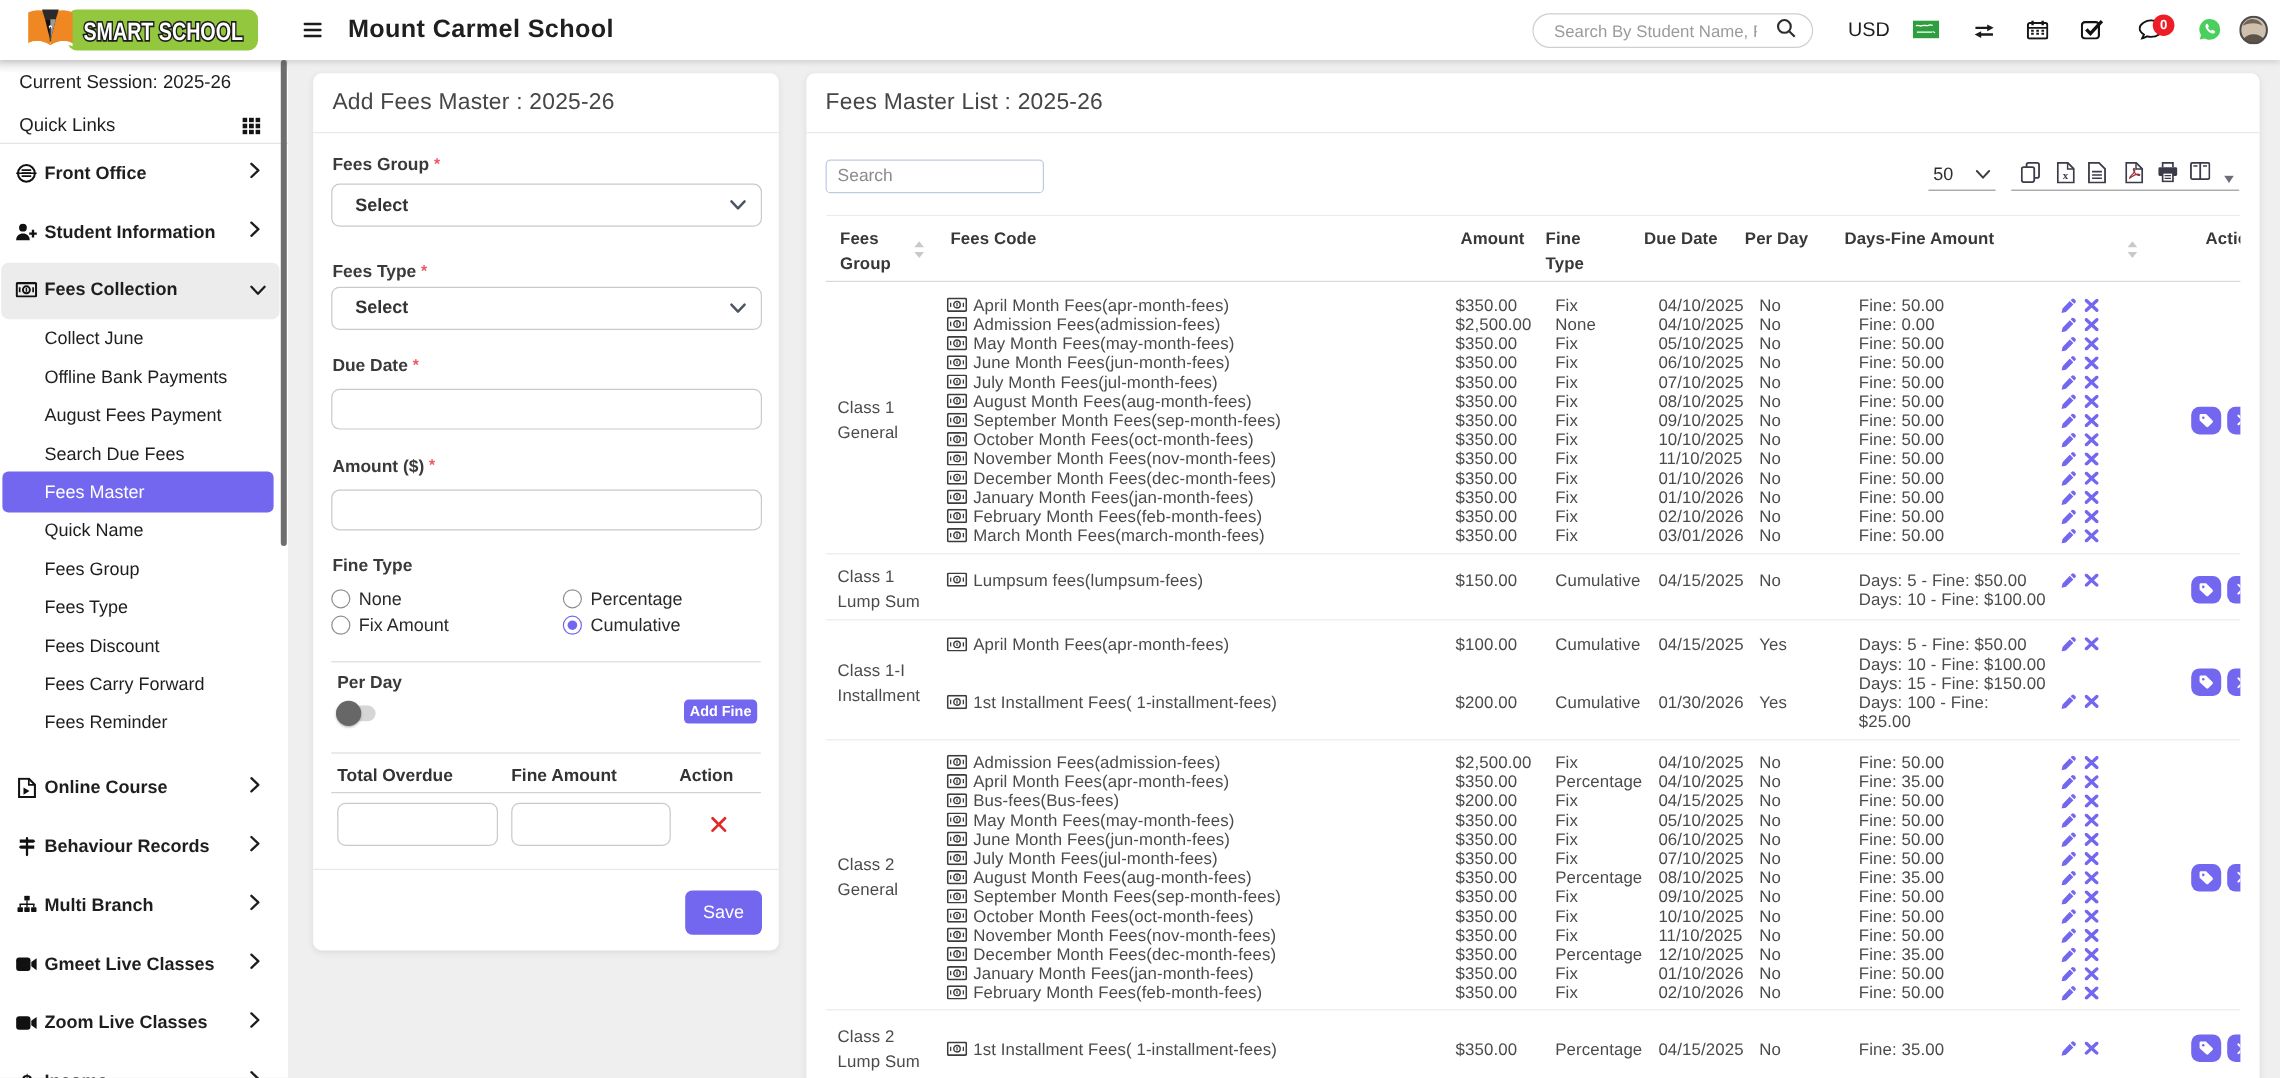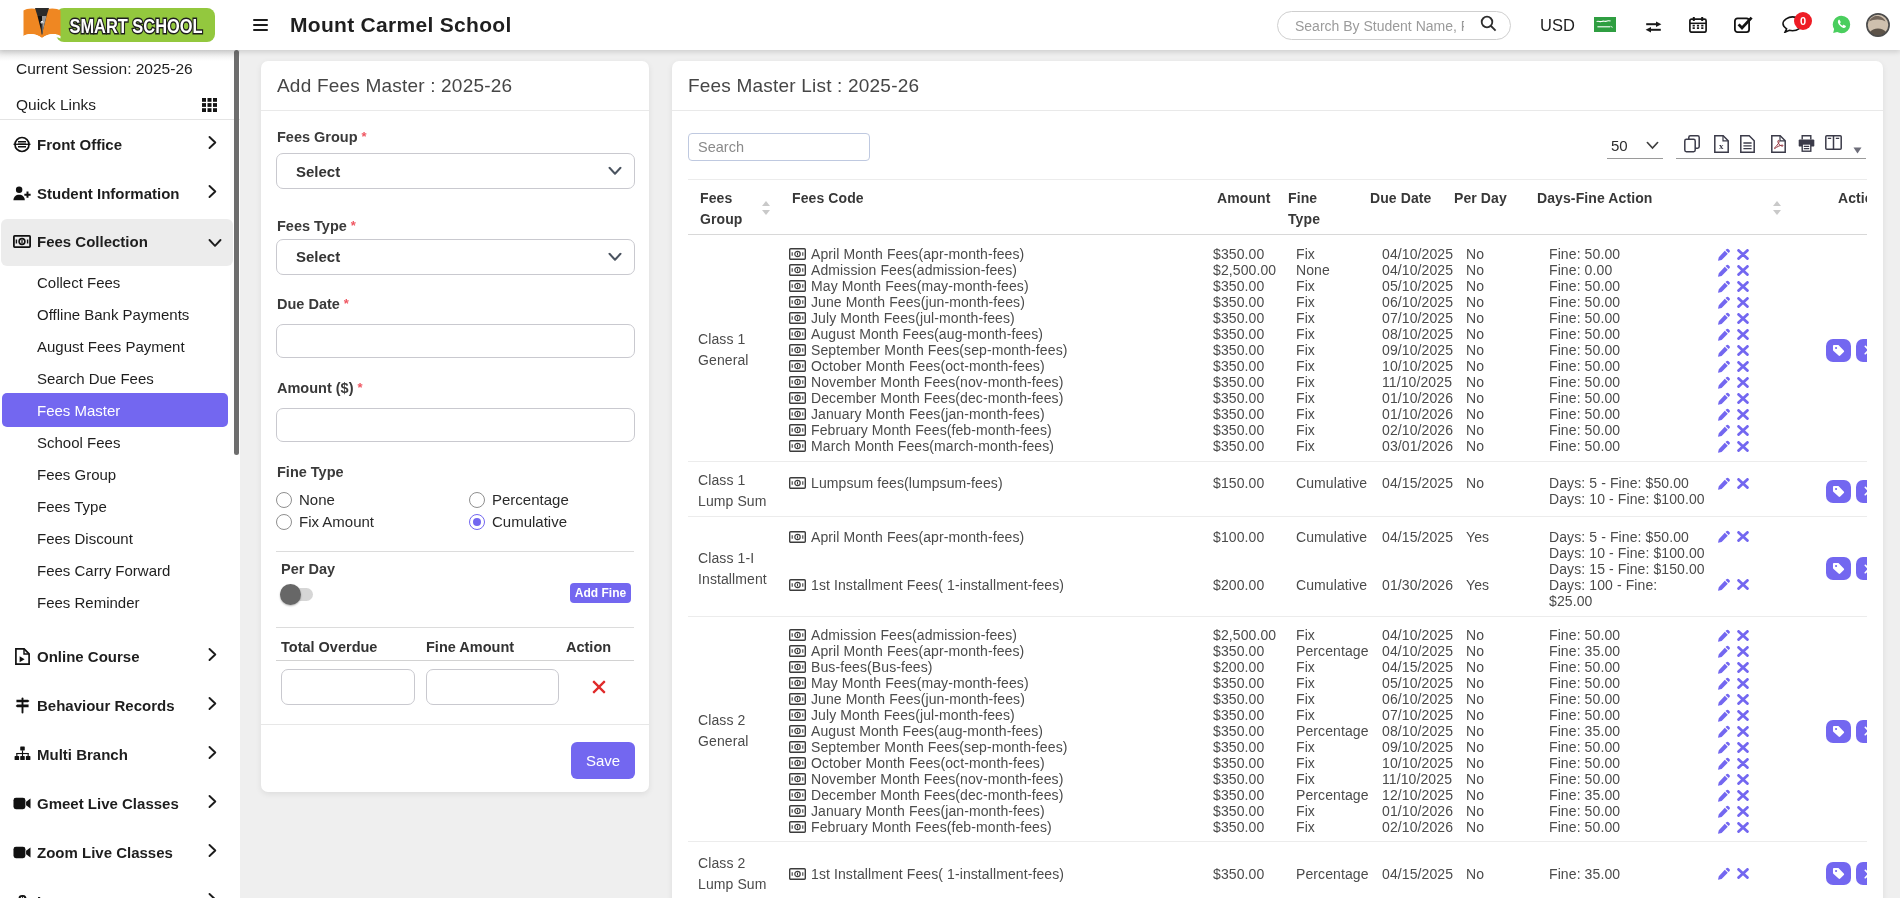--- a/index.html
+++ b/index.html
@@ -193,36 +193,36 @@
           <path d="M9 4.9v3.2" stroke="#111" stroke-width="1.2"></path>
           <path d="M3.4 4.4v4.2M14.6 4.4v4.2" stroke="#111" stroke-width="1.4"></path>
         </svg>
       </span>
       <span class="tx" style="font-weight:bold">Fees Collection</span>
       <span class="chv"><svg width="14" height="9" viewBox="0 0 14 9">
           <path d="M1.5 1.5 7 7.3 12.5 1.5" stroke="#1d1d1d" stroke-width="1.9" fill="none" stroke-linecap="round" stroke-linejoin="round"></path>
         </svg></span>
     </div>
 <div class="srow" style="top:216px;height:32px;z-index:2">
-      <span class="tx" style="color:#1e1e1e">Collect Fees</span>
+      <span class="tx" style="color:#1e1e1e">Collect June</span>
     </div>
 <div class="srow" style="top:248px;height:32px;z-index:2">
       <span class="tx" style="color:#1e1e1e">Offline Bank Payments</span>
     </div>
 <div class="srow" style="top:280px;height:32px;z-index:2">
       <span class="tx" style="color:#1e1e1e">August Fees Payment</span>
     </div>
 <div class="srow" style="top:312px;height:32px;z-index:2">
       <span class="tx" style="color:#1e1e1e">Search Due Fees</span>
     </div>
 <div class="srow" style="top:344px;height:32px;z-index:2">
       <span class="tx" style="color:#fff">Fees Master</span>
     </div>
 <div class="srow" style="top:376px;height:32px;z-index:2">
-      <span class="tx" style="color:#1e1e1e">School Fees</span>
+      <span class="tx" style="color:#1e1e1e">Quick Name</span>
     </div>
 <div class="srow" style="top:408px;height:32px;z-index:2">
       <span class="tx" style="color:#1e1e1e">Fees Group</span>
     </div>
 <div class="srow" style="top:440px;height:32px;z-index:2">
       <span class="tx" style="color:#1e1e1e">Fees Type</span>
     </div>
 <div class="srow" style="top:472px;height:32px;z-index:2">
       <span class="tx" style="color:#1e1e1e">Fees Discount</span>
     </div>
@@ -390,21 +390,21 @@
       </svg></div>
 <div class="tbl">
       <div class="tin">
 <div class="thead">
           <div class="c1" style="padding-left:12px">Fees<br>Group<span class="sort" style="left:74px;top:21px"></span></div>
           <div class="c2" style="padding-left:16px">Fees Code</div>
           <div class="c3" style="padding-left:16px">Amount</div>
           <div class="c4" style="padding-left:4px">Fine<br>Type</div>
           <div class="c5" style="padding-left:0">Due Date</div>
           <div class="c6" style="padding-left:0">Per Day</div>
-          <div class="c7" style="padding-left:0">Days-Fine Action</div>
+          <div class="c7" style="padding-left:0">Days-Fine Amount</div>
           <div class="c8" style="padding-left:0">
             <span class="sort" style="left:68px;top:21px"></span>
           </div>
           <div class="c9" style="padding-left:43px">Action</div>
         </div>
 <div class="g" style="height:227px">
 <div class="gc c1">
             <div>Class 1<br>General</div>
           </div>
 <div class="gc c2">

